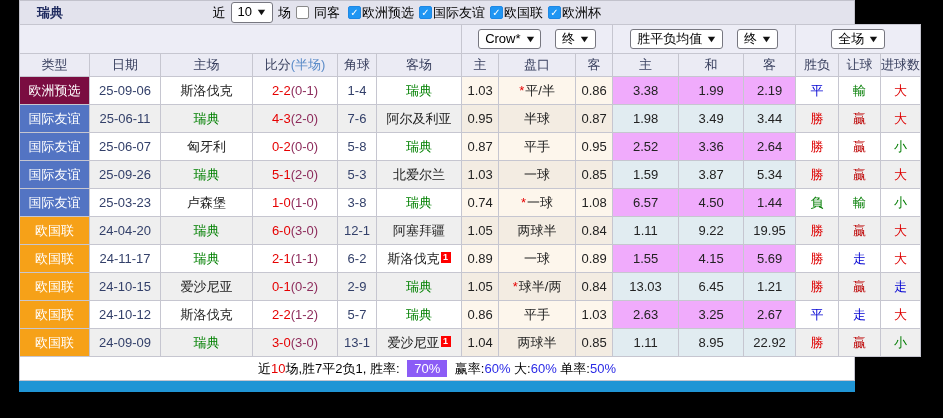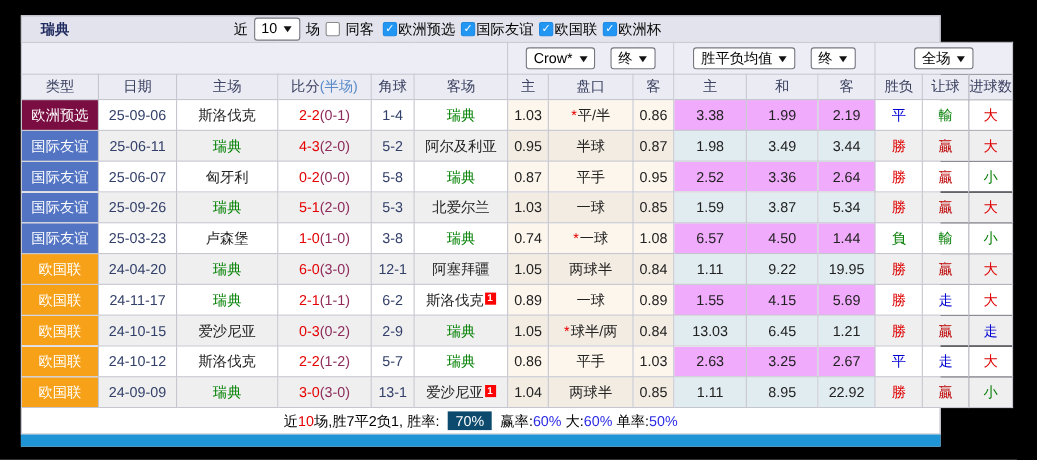--- a/index.html
+++ b/index.html
@@ -1,19 +1,19 @@
 <!DOCTYPE html>
 <html><head>
 <meta charset="utf-8">
 <style>
   *{box-sizing:border-box}
   html,body{margin:0;padding:0}
   body{width:943px;height:418px;background:#000;position:relative;overflow:hidden;
        font-family:"Liberation Sans","DejaVu Sans",sans-serif;}
-  .panel{position:absolute;left:19px;top:14px;width:836px;background:#fff;}
+  .panel{position:absolute;left:19px;top:0;width:836px;background:#fff;}
   
   .toolbar{height:24px;background:#E3E3ED;border:1px solid #C2C2CC;border-bottom:none;
            display:flex;align-items:center;font-size:13px;color:#000;}
   .team{font-weight:bold;color:#1E2A5E;margin-left:17px;font-size:13px}
   .tcontrols{display:flex;align-items:center;margin-left:auto;margin-right:253px;gap:5px;white-space:nowrap}
   .filters{display:inline-flex;align-items:center;gap:2px}
   .filter-item{display:inline-flex;align-items:center;gap:1px;margin-left:3px}
   .checkbox{width:13px;height:13px;border:1px solid #8A8A8A;border-radius:2px;background:#fff;
             display:inline-flex;align-items:center;justify-content:center;
             font-size:10px;line-height:1;color:#fff;cursor:pointer;flex:0 0 auto}
@@ -43,21 +43,21 @@
   .star:empty{display:none}
   .sup{display:inline-block;background:#FF0000;color:#fff;font-size:9px;font-weight:bold;
        min-width:10px;height:11px;line-height:11px;vertical-align:3px;margin-left:1px;text-align:center}
   .sup:empty{display:none}
   .resv{font-weight:normal}
   
   .summary{height:24px;background:#fff;border:1px solid #C6C6D0;border-top:none;
            display:flex;align-items:center;justify-content:center;font-size:13px;color:#000;white-space:pre}
   .seg-red{color:#E60000}
   .seg-blue{color:#2B2BE6}
-  .seg-badge{background:#0c4a6e;color:#fff;padding:1px 7px;margin:0 4px}
+  .seg-badge{background:#8b5cf6;color:#fff;padding:1px 7px;margin:0 4px}
   .bluebar{height:11px;background:#2095D5}
 </style>
 </head>
 <body>
 
 <div class="panel">
 
   <div class="toolbar">
     <span class="team">瑞典</span>
     <div class="tcontrols">
@@ -172,21 +172,21 @@
           <td class="avg"><span>2.19</span></td>
           <td><span class="resv" style="color: rgb(0, 0, 210);">平</span></td>
           <td><span class="resv" style="color: rgb(0, 124, 0);">輸</span></td>
           <td><span class="resv" style="color: rgb(222, 0, 0);">大</span></td>
         </tr>
         <tr class="erow">
           <td class="type" style="background: rgb(83, 116, 195);"><span>国际友谊</span></td>
           <td class="date"><span>25-06-11</span></td>
           <td><span style="color: rgb(0, 128, 0);">瑞典</span></td>
           <td><span class="ft">4-3</span><span class="ht">(2-0)</span></td>
-          <td class="corner"><span>5-2</span></td>
+          <td class="corner"><span>7-6</span></td>
           <td><span>阿尔及利亚</span></td>
           <td class="odds"><span>0.95</span></td>
           <td class="odds"><span>半球</span></td>
           <td class="odds"><span>0.87</span></td>
           <td class="avg"><span>1.98</span></td>
           <td class="avg"><span>3.49</span></td>
           <td class="avg"><span>3.44</span></td>
           <td><span class="resv" style="color: rgb(222, 0, 0);">勝</span></td>
           <td><span class="resv" style="color: rgb(188, 0, 0);">贏</span></td>
           <td><span class="resv" style="color: rgb(222, 0, 0);">大</span></td>
@@ -273,21 +273,21 @@
           <td class="avg"><span>4.15</span></td>
           <td class="avg"><span>5.69</span></td>
           <td><span class="resv" style="color: rgb(222, 0, 0);">勝</span></td>
           <td><span class="resv" style="color: rgb(0, 0, 210);">走</span></td>
           <td><span class="resv" style="color: rgb(222, 0, 0);">大</span></td>
         </tr>
         <tr class="erow">
           <td class="type" style="background: rgb(246, 161, 24);"><span>欧国联</span></td>
           <td class="date"><span>24-10-15</span></td>
           <td><span>爱沙尼亚</span></td>
-          <td><span class="ft">0-3</span><span class="ht">(0-2)</span></td>
+          <td><span class="ft">0-1</span><span class="ht">(0-2)</span></td>
           <td class="corner"><span>2-9</span></td>
           <td><span style="color: rgb(0, 128, 0);">瑞典</span></td>
           <td class="odds"><span>1.05</span></td>
           <td class="odds"><span class="star">*</span><span>球半/两</span></td>
           <td class="odds"><span>0.84</span></td>
           <td class="avg"><span>13.03</span></td>
           <td class="avg"><span>6.45</span></td>
           <td class="avg"><span>1.21</span></td>
           <td><span class="resv" style="color: rgb(222, 0, 0);">勝</span></td>
           <td><span class="resv" style="color: rgb(188, 0, 0);">贏</span></td>

